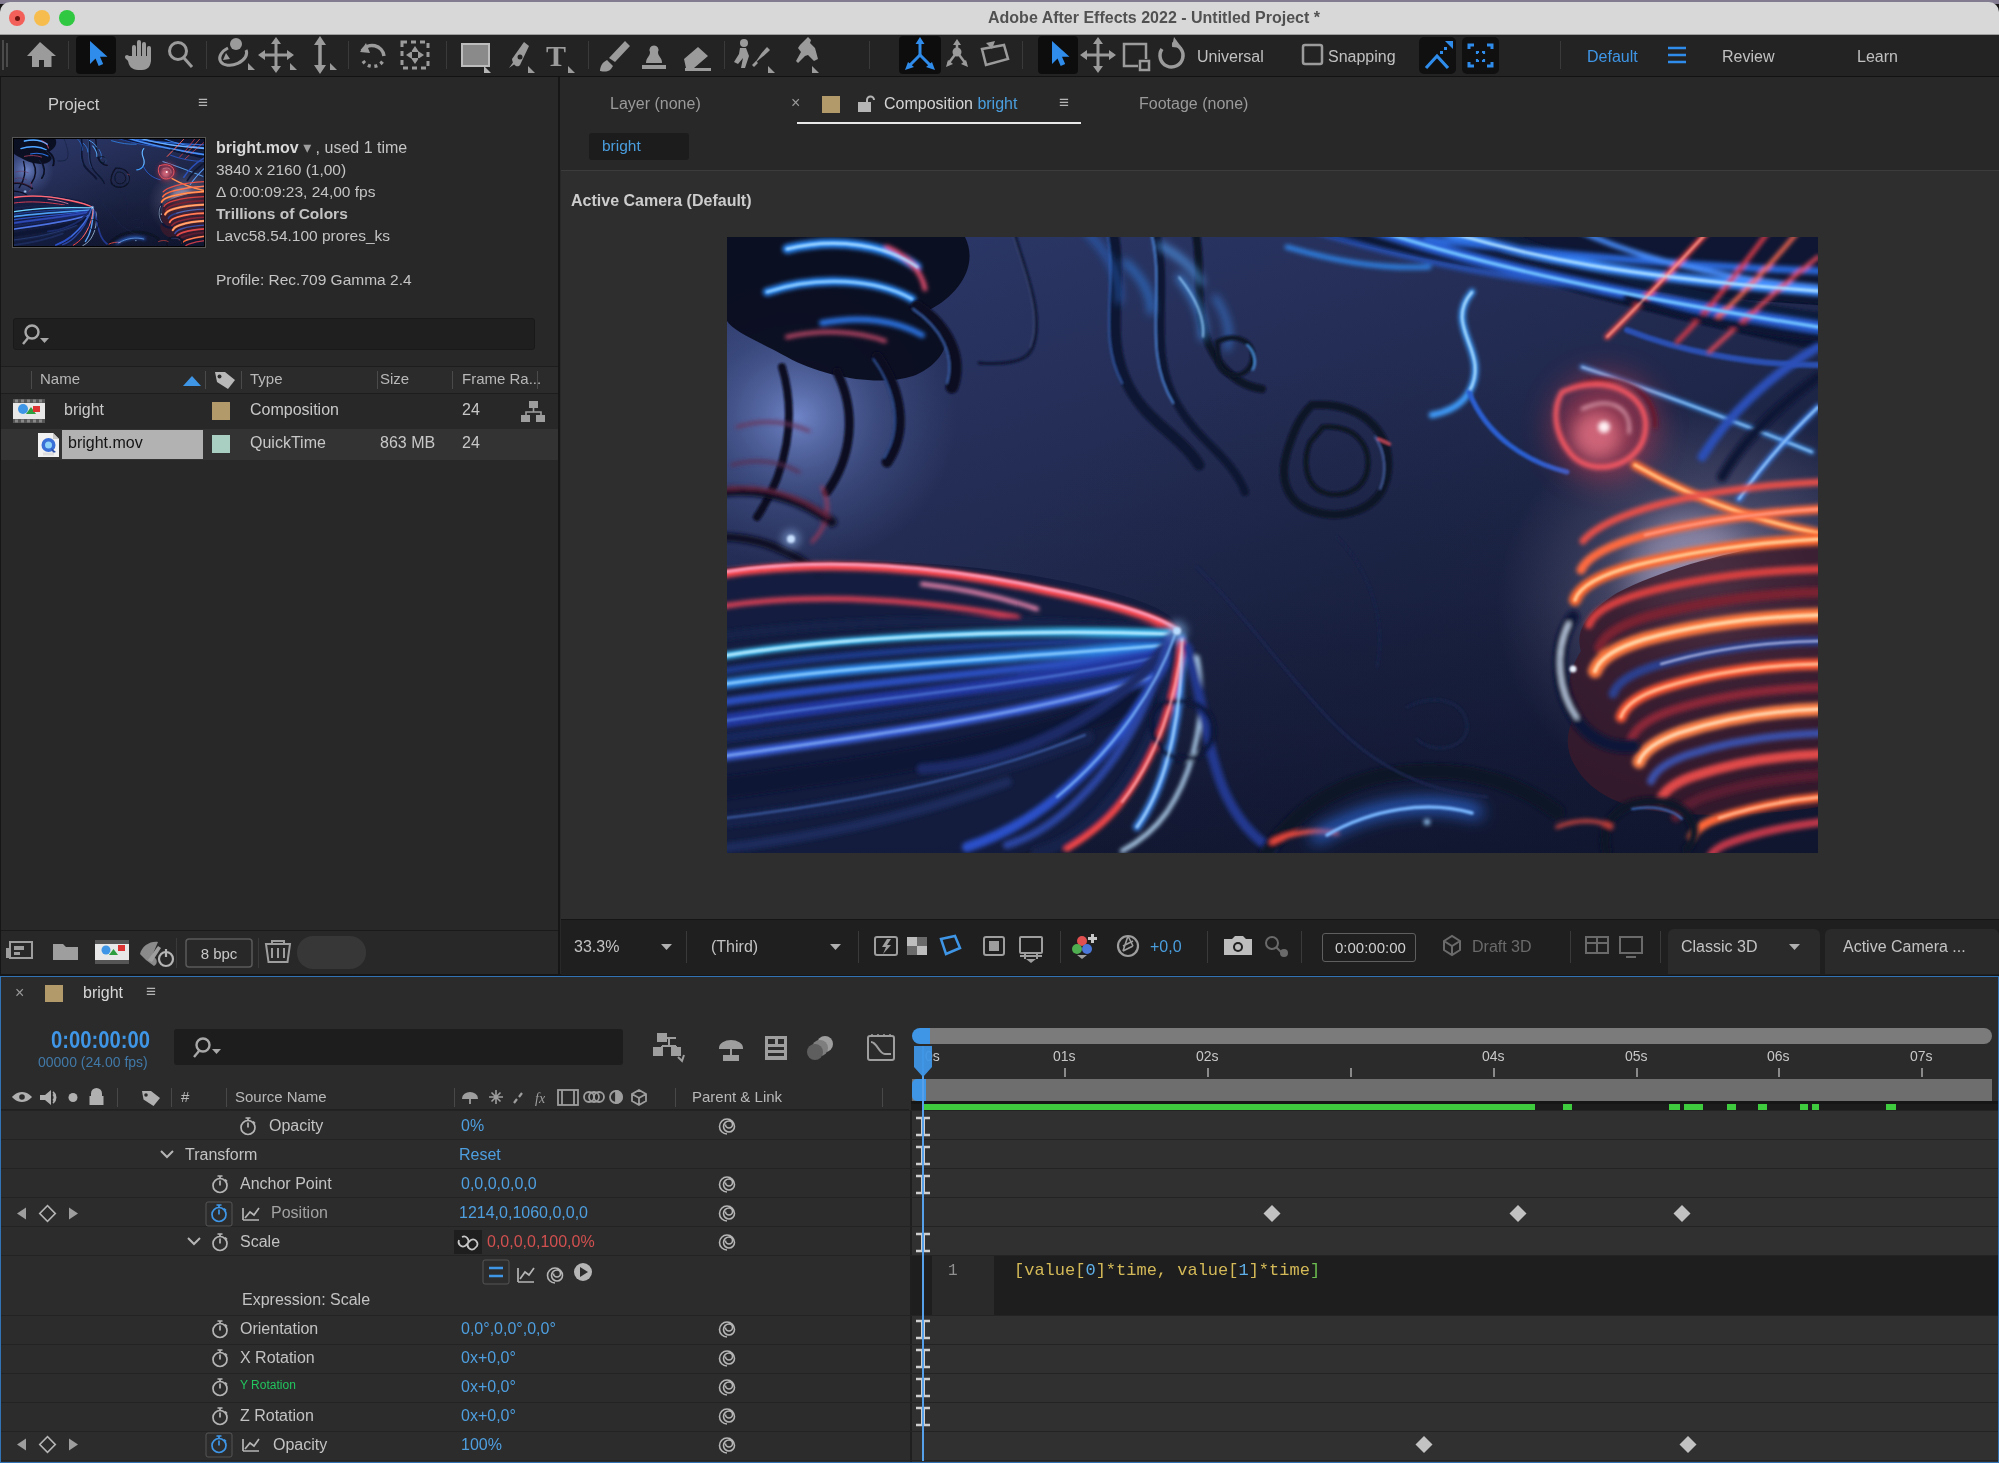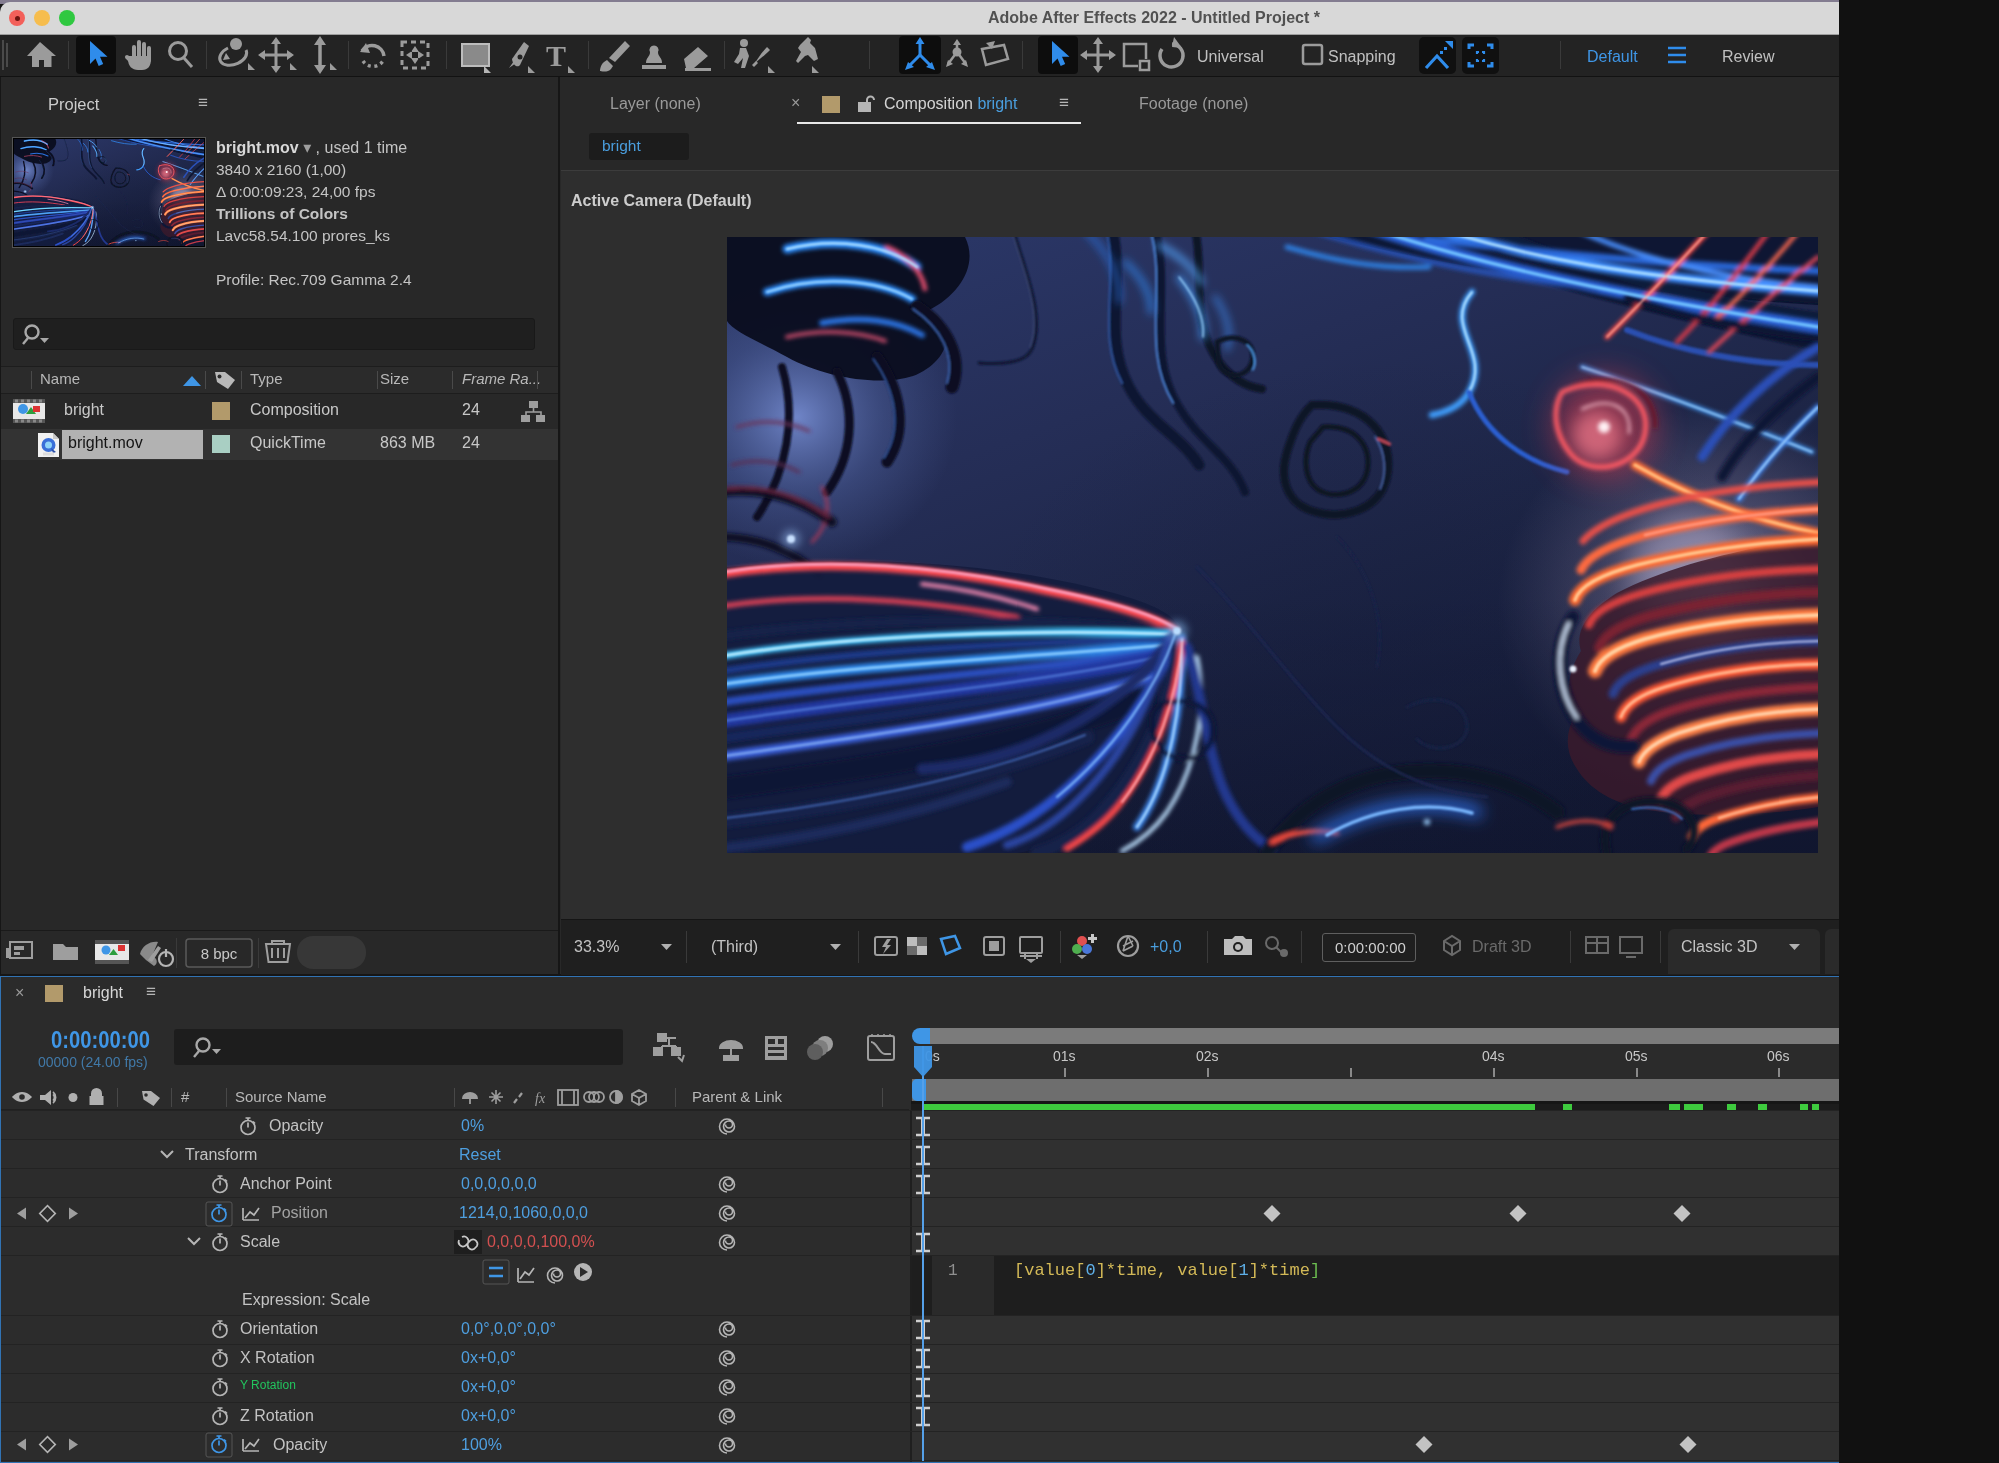--- a/index.html
+++ b/index.html
@@ -1,16 +1,16 @@
 <!DOCTYPE html>
 <html><head>
 <meta charset="utf-8">
 <style>
 html,body{margin:0;padding:0;background:#111;}
-#app{position:relative;width:1839px;height:1463px;overflow:hidden;background:#161616;
+#app{position:relative;width:1999px;height:1463px;overflow:hidden;background:#161616;
  font-family:"Liberation Sans",sans-serif;-webkit-font-smoothing:antialiased;}
 .abs{position:absolute;}
 .txt{position:absolute;white-space:nowrap;}
 svg{display:block;}
 </style>
 </head>
 <body>
 <div id="app">
 
 <svg width="0" height="0" style="position:absolute">
@@ -488,21 +488,21 @@
 <div class="txt" style="left:40px;top:370px;font-size:15px;color:#b8b8b8;">Name</div>
 <svg class="abs" style="left:180px;top:374px;" width="24" height="14" viewBox="0 0 24 14">
       <path d="M12 2 l9 10 h-18 Z" fill="#3f96e6"></path>
     </svg>
 <svg class="abs" style="left:212px;top:369px;" width="26" height="22" viewBox="0 0 26 22">
       <path d="M3 3 h10 l10 8 -7 9 -11 -7 Z" fill="#b8b8b8"></path>
       <circle cx="7.5" cy="7.5" r="2" fill="#2b2b2b"></circle>
     </svg>
 <div class="txt" style="left:250px;top:370px;font-size:15px;color:#b8b8b8;">Type</div>
 <div class="txt" style="left:380px;top:370px;font-size:15px;color:#b8b8b8;">Size</div>
-<div class="txt" style="left:462px;top:370px;font-size:15px;color:#b8b8b8;font-style:italic;">Frame Ra...</div>
+<div class="txt" style="left:462px;top:370px;font-size:15px;color:#b8b8b8;">Frame Ra...</div>
 <div class="abs" style="left:31px;top:371px;width:1px;height:18px;background:#4a4a4a;"></div>
 <div class="abs" style="left:205px;top:371px;width:1px;height:18px;background:#4a4a4a;"></div>
 <div class="abs" style="left:241px;top:371px;width:1px;height:18px;background:#4a4a4a;"></div>
 <div class="abs" style="left:377px;top:371px;width:1px;height:18px;background:#4a4a4a;"></div>
 <div class="abs" style="left:452px;top:371px;width:1px;height:18px;background:#4a4a4a;"></div>
 <div class="abs" style="left:537px;top:371px;width:1px;height:18px;background:#4a4a4a;"></div>
 
 <svg class="abs" style="left:12px;top:398px;" width="34" height="26" viewBox="0 0 34 26">
  <rect x="1" y="1" width="32" height="24" fill="#e8e8e8"></rect>
  <rect x="1" y="1" width="32" height="4" fill="#555"></rect>

